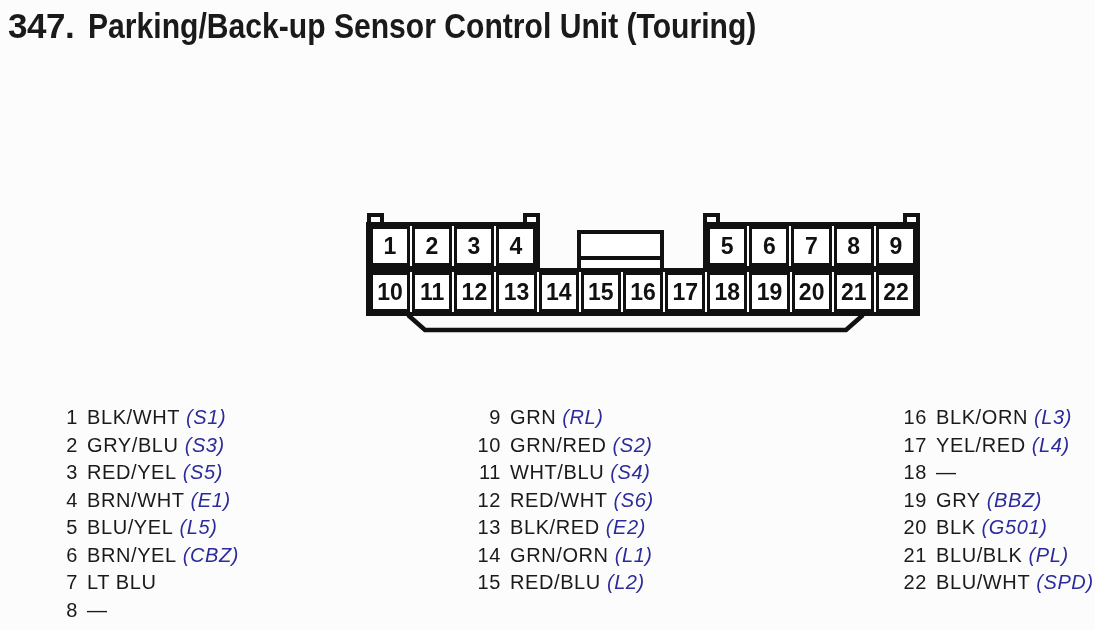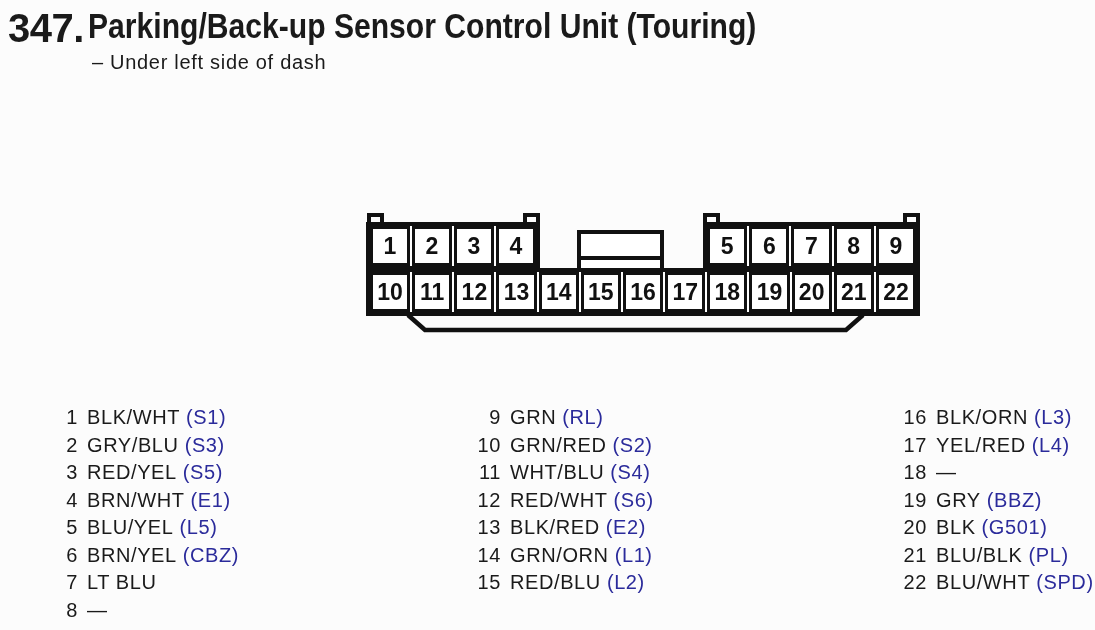--- a/index.html
+++ b/index.html
@@ -9,21 +9,21 @@
     font-family:"Liberation Sans","DejaVu Sans",sans-serif;
     color:#1a1a1a;
     position:relative;
     overflow:hidden;
   }
   .abs { position:absolute; }
 
   
   #section-number {
     left:8px; top:6px;
-    font-size:40px; font-weight:bold; letter-spacing:-0.5px;
+    font-size:35px; font-weight:bold; letter-spacing:-0.5px;
     white-space:nowrap;
   }
   #page-title {
     left:88px; top:6px;
     font-size:35px; font-weight:bold;
     transform:scaleX(0.86); transform-origin:0 0;
     white-space:nowrap;
   }
   #notes {
     left:92px; top:49px;
@@ -70,30 +70,29 @@
     font-size:20px; line-height:27.5px; letter-spacing:0.6px;
   }
   #pin-col-1 { left:40px; }
   #pin-col-2 { left:455px; }
   #pin-col-3 { left:880px; }
   .pin-row { display:flex; white-space:nowrap; }
   .pin-num { text-align:right; margin-right:9px; }
   #pin-col-1 .pin-num { width:38px; }
   #pin-col-2 .pin-num { width:46px; }
   #pin-col-3 .pin-num { width:47px; }
-  .pin-code { color:#2b2b9b; margin-left:6px; }
+  .pin-code { color:#2b2b9b; margin-left:6px;font-style:italic; }
 </style>
 </head>
 <body>
 
 <div class="abs" id="section-number">347.</div>
 <div class="abs" id="page-title">Parking/Back-up Sensor Control Unit (Touring)</div>
 
 <div class="abs" id="notes">
-  <div class="note-line">– Under left side of dash</div>
 </div>
 
 <div id="connector">
 
   <div class="tab" id="tab-1"></div>
   <div class="tab" id="tab-2"></div>
   <div class="tab" id="tab-3"></div>
   <div class="tab" id="tab-4"></div>
 
   <svg id="trapezoid-svg" width="554" height="26">

